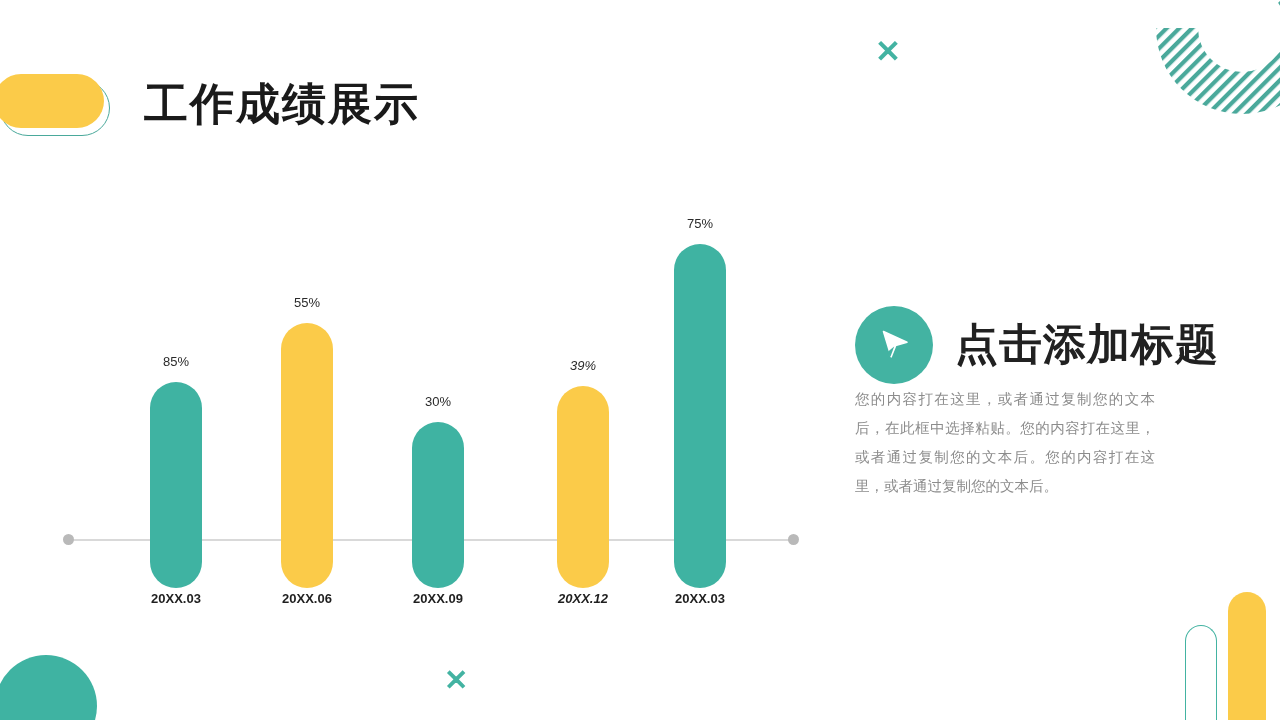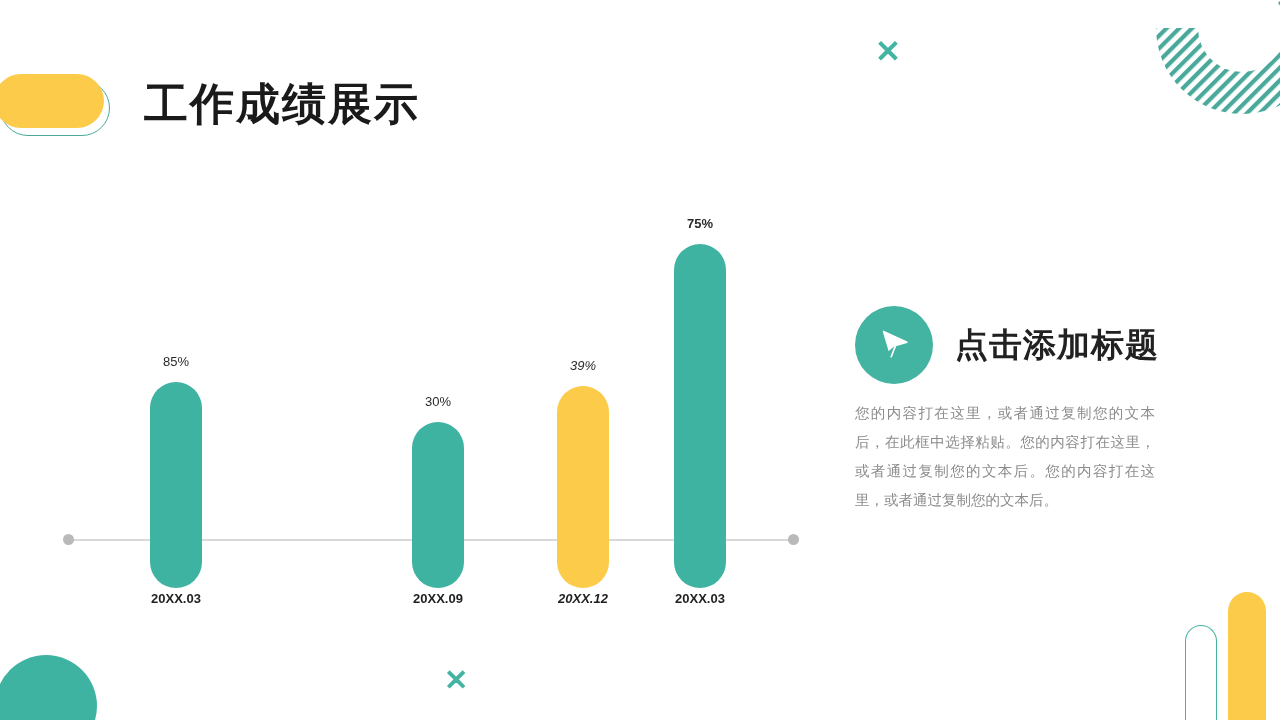--- a/index.html
+++ b/index.html
@@ -150,28 +150,28 @@
     height: 78px;
     border-radius: 50%;
     background: #43b3a2;
     display: flex;
     align-items: center;
     justify-content: center;
     flex: 0 0 auto;
   }
   .content-title {
     margin-left: 22px;
-    font-size: 33px;
+    font-size: 43px;
     font-weight: bold;
     color: #212121;
     letter-spacing: 1px;
     white-space: nowrap;
   }
   .content-body {
-    margin-top: 14px;
+    margin-top: 0;
     font-size: 14.5px;
     line-height: 29px;
     color: #8c8c8c;
     text-align: justify;
     width: 300px;
   }
 
   
   .deco-arc {
     position: absolute;
@@ -254,33 +254,38 @@
   <div class="chart">
     <div class="axis-line"></div>
     <div class="axis-dot left"></div>
     <div class="axis-dot right"></div>
     <div class="bars" id="bars-container">
         <div class="bar-group" style="left: 50px;">
           <div class="bar teal" style="background: rgb(63, 179, 162); top: 192px; height: 206px;"></div>
           <div class="bar-value" style="top: 164px;">85%</div>
           <div class="bar-label">20XX.03</div>
         </div>
+        <div class="bar-group" style="left: 181px;">
+          <div class="bar yellow" style="background: rgb(251, 203, 73); top: 132.75px; height: 265.25px;"></div>
+          <div class="bar-value" style="top: 104.75px;">55%</div>
+          <div class="bar-label">20XX.06</div>
+        </div>
         <div class="bar-group" style="left: 312px;">
           <div class="bar teal" style="background: rgb(63, 179, 162); top: 231.5px; height: 166.5px;"></div>
           <div class="bar-value" style="top: 203.5px; text-align: center;">30%</div>
           <div class="bar-label">20XX.09</div>
         </div>
         <div class="bar-group" style="left: 457px; font-style: italic;">
           <div class="bar yellow" style="background: rgb(251, 203, 73); top: 195.95px; height: 202.05px;"></div>
           <div class="bar-value" style="top: 167.95px;">39%</div>
           <div class="bar-label">20XX.12</div>
         </div>
         <div class="bar-group" style="left: 574px;">
           <div class="bar teal" style="background: rgb(63, 179, 162); top: 53.75px; height: 344.25px;"></div>
-          <div class="bar-value" style="top: 25.75px; font-weight: bold;">75%</div>
+          <div class="bar-value" style="top: 25.75px;">75%</div>
           <div class="bar-label">20XX.03</div>
         </div>
       </div>
   </div>
 
   <div class="content">
     <div class="content-head">
       <div class="icon-circle">
         <svg width="40" height="40" viewBox="0 0 40 40" xmlns="http://www.w3.org/2000/svg">
           <path d="M9.5 6.5 L33 17.2 L21.6 20.6 L17.2 31.8 Z" fill="#ffffff" stroke="#ffffff" stroke-width="1.6" stroke-linejoin="round"></path>

